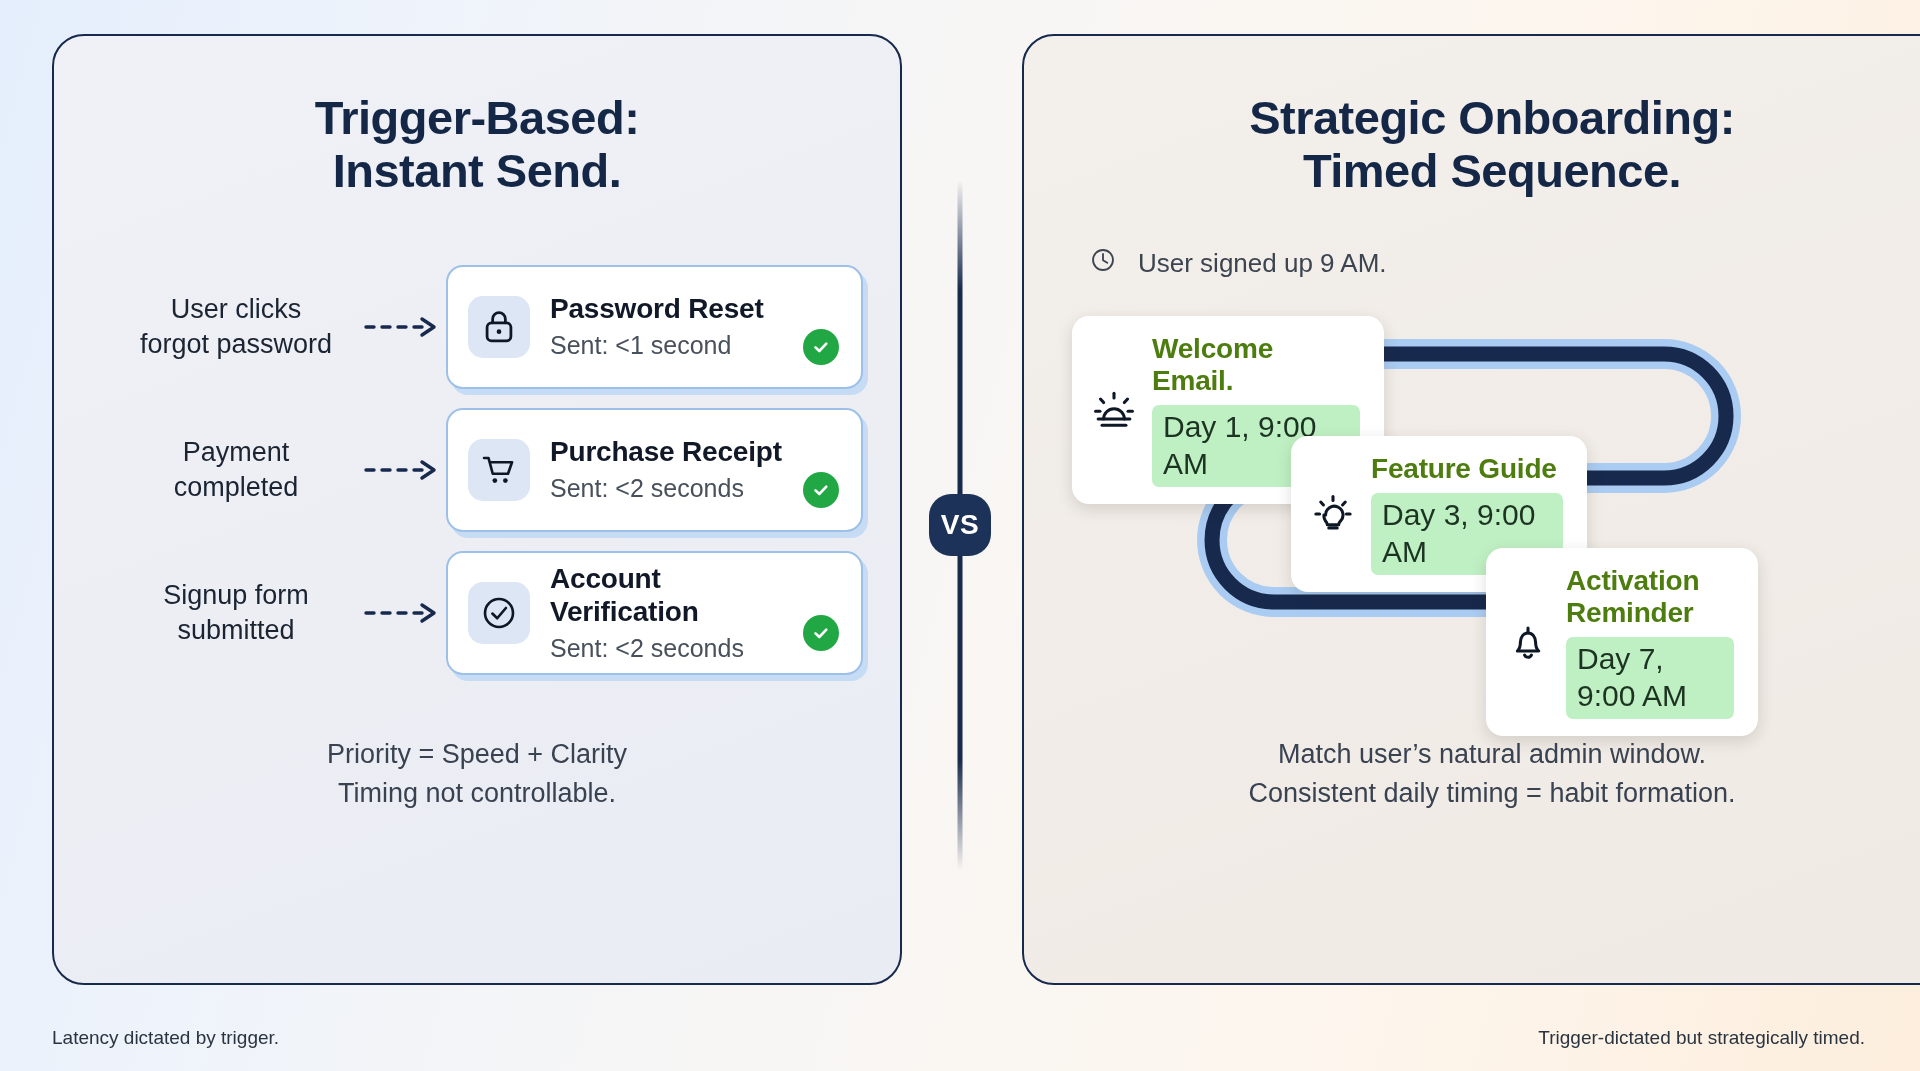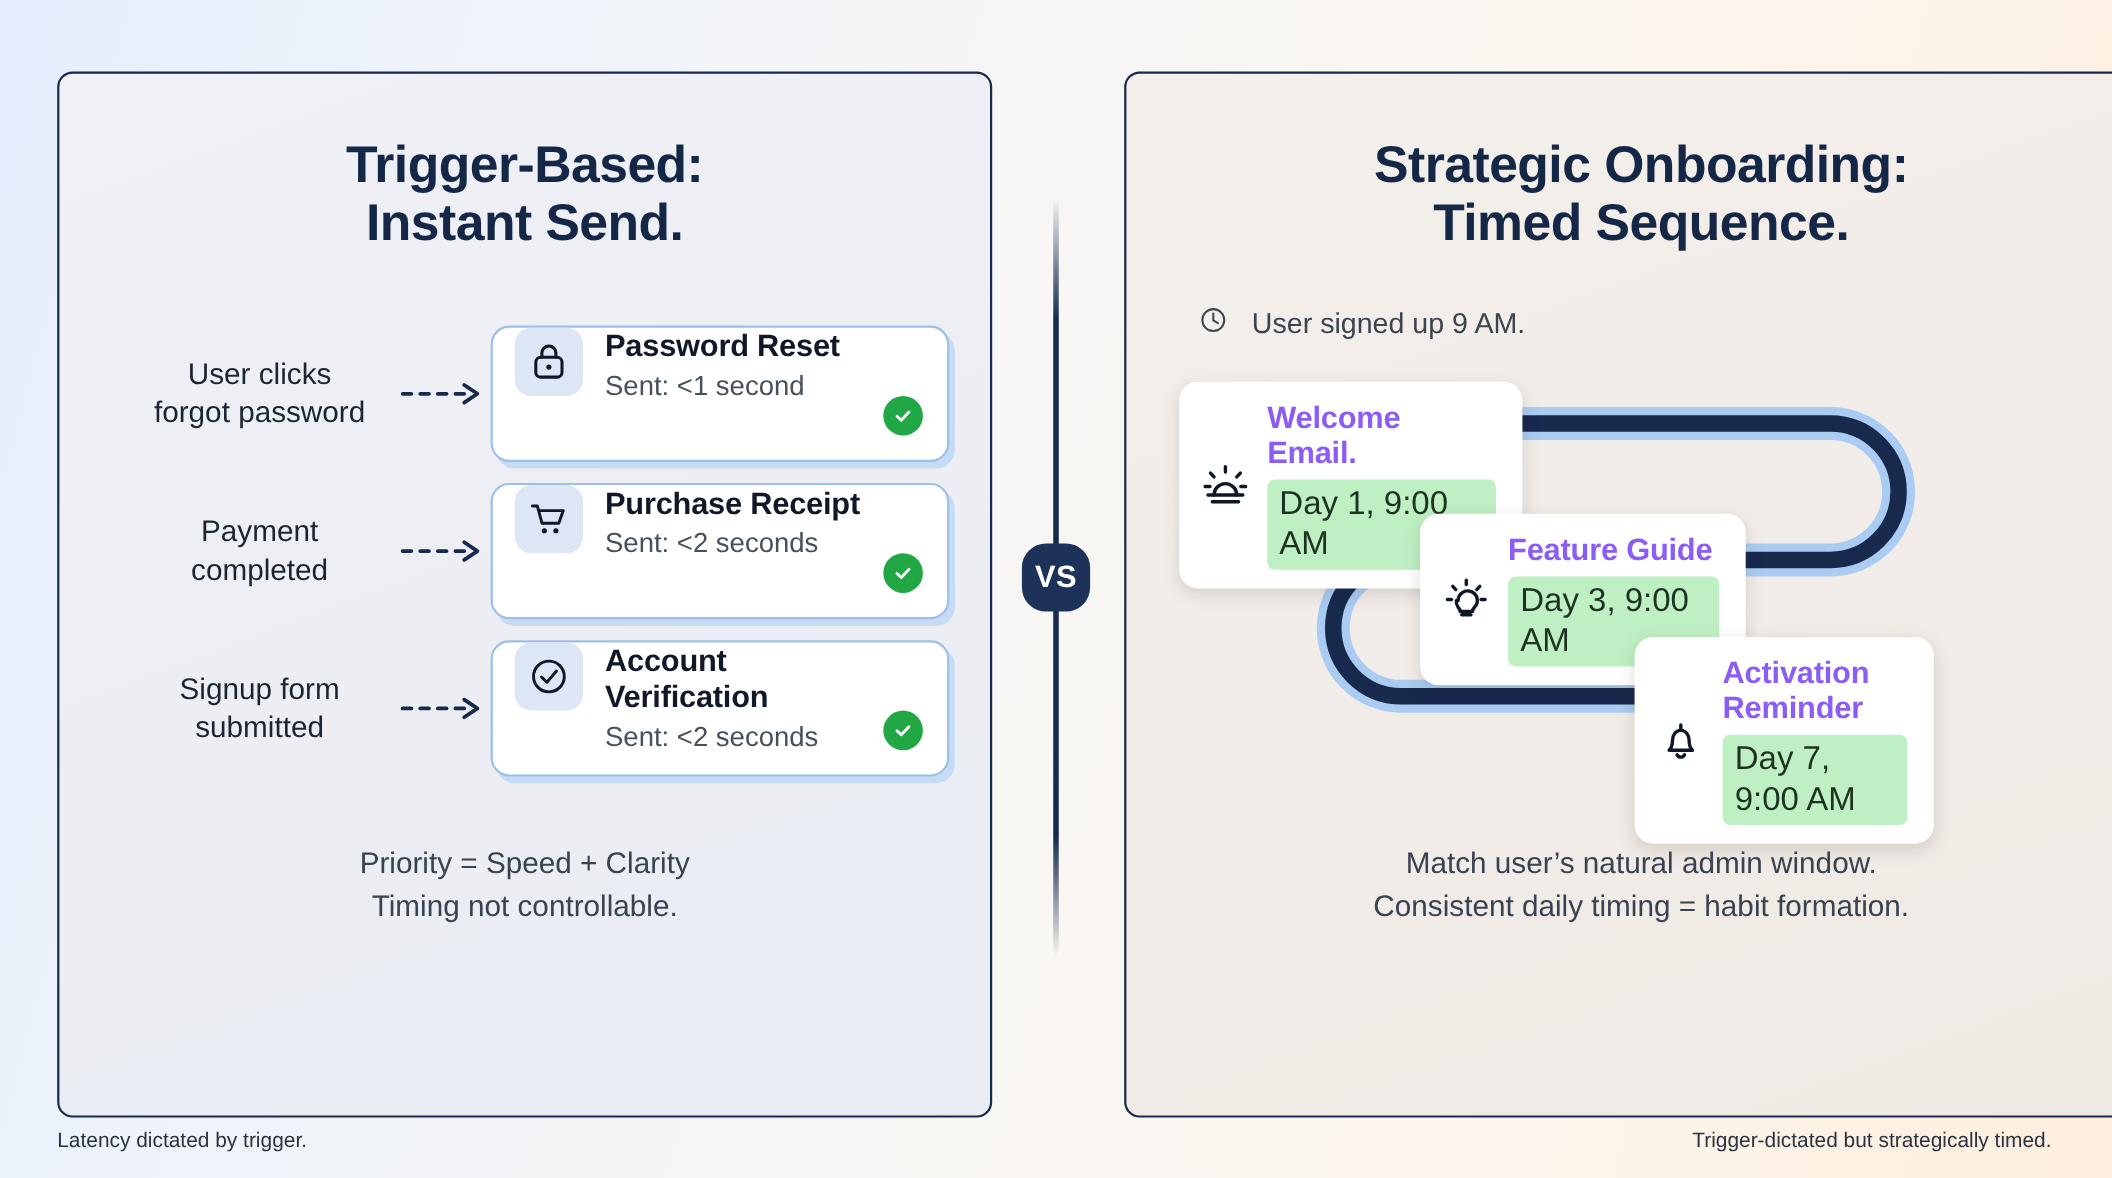--- a/index.html
+++ b/index.html
@@ -17,23 +17,23 @@
         #eef3fb 18%,
         #f7f6f5 45%,
         #fdf6ee 72%,
         #fdeedd 100%);
     position: relative;
   }
 
   
   .panel {
     position: absolute;
-    top: 65px;
+    top: 34px;
     border: 2px solid #17294d;
-    border-radius: 14px;
+    border-radius: 32px;
     overflow: hidden;
   }
 
   #panel-left {
     left: 52px;
     width: 850px;
     height: 951px;
     background: linear-gradient(160deg, #eff1f6 0%, #eceef4 55%, #e9ecf3 100%);
   }
 
@@ -85,21 +85,21 @@
 
   .event-card {
     flex: 0 0 auto;
     width: 417px;
     height: 124px;
     background: #ffffff;
     border: 2px solid #9cc0e8;
     border-radius: 17px;
     box-shadow: 5px 6px 0 0 #c5dcf4;
     display: flex;
-    align-items: flex-start;
+    align-items: center;
     padding: 0 22px 0 20px;
     position: relative;
   }
 
   .event-icon-box {
     width: 62px;
     height: 62px;
     border-radius: 15px;
     background: #dce6f4;
     display: flex;
@@ -177,21 +177,21 @@
   }
   #seq-card-0 { left: 48px;  top: 40px;  width: 312px; }
   #seq-card-1 { left: 267px; top: 160px; width: 296px; }
   #seq-card-2 { left: 462px; top: 272px; width: 272px; }
 
   .seq-icon { flex: 0 0 auto; width: 48px; display:flex; align-items:center; justify-content:center; }
 
   .seq-text { margin-left: 14px; }
 
   .seq-title {
-    color: #8b5cf6;
+    color: #4d7c0f;
     font-size: 28px;
     font-weight: bold;
     line-height: 1.14;
     letter-spacing: -0.2px;
   }
 
   .time-badge {
     display: inline-block;
     margin-top: 8px;
     background: #bff0c3;

